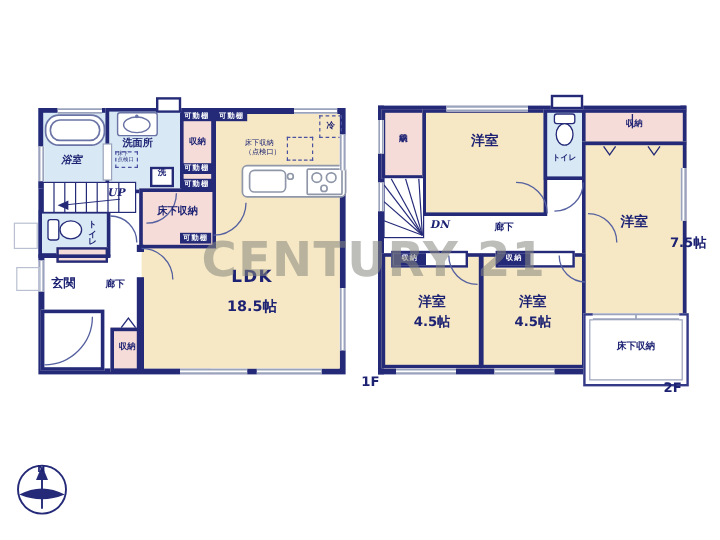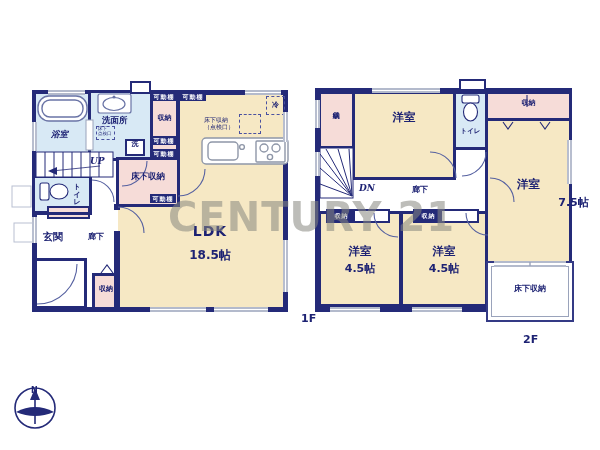--- a/index.html
+++ b/index.html
@@ -128,21 +128,21 @@
   <div class="lbl z4" style="left:412px;top:186px;font-size:8px;">廊下</div>
   <div class="lbl ctr z4" style="left:352px;top:111px;width:104px;font-size:11.5px;">洋室</div>
   <div class="lbl ctr z4" style="left:453px;top:128px;width:35px;font-size:6.5px;">トイレ</div>
   <div class="lbl ctr z4" style="left:485px;top:100px;width:87px;font-size:7px;">収納</div>
   <div class="lbl ctr z4" style="left:485px;top:178px;width:87px;font-size:11.5px;">洋室</div>
   <div class="lbl ctr z4" style="left:503px;top:197px;width:87px;font-size:11px;padding-left:27px;">7.5帖</div>
   <div class="lbl ctr z4" style="left:318px;top:245px;width:84px;font-size:11.5px;">洋室</div>
   <div class="lbl ctr z4" style="left:318px;top:263px;width:84px;font-size:11px;">4.5帖</div>
   <div class="lbl ctr z4" style="left:400px;top:245px;width:88px;font-size:11.5px;">洋室</div>
   <div class="lbl ctr z4" style="left:400px;top:263px;width:88px;font-size:11px;">4.5帖</div>
-  <div class="lbl z4" style="left:523px;top:318px;font-size:11px;margin-top:16px;">2F</div>
+  <div class="lbl z4" style="left:553px;top:318px;font-size:11px;">2F</div>
 
   <div id="wm-brand">CENTURY 21</div>
 
   <div class="lbl z4" style="left:31px;top:387px;font-size:8px;">N</div>
 
   <svg width="600" height="450" viewBox="0 0 600 450">
 
     <g stroke="#242a78" stroke-width="1">
       <rect x="36" y="152" width="77" height="25" fill="#fff" stroke="#242a78"></rect>
       <line x1="45" y1="152" x2="45" y2="177"></line>

